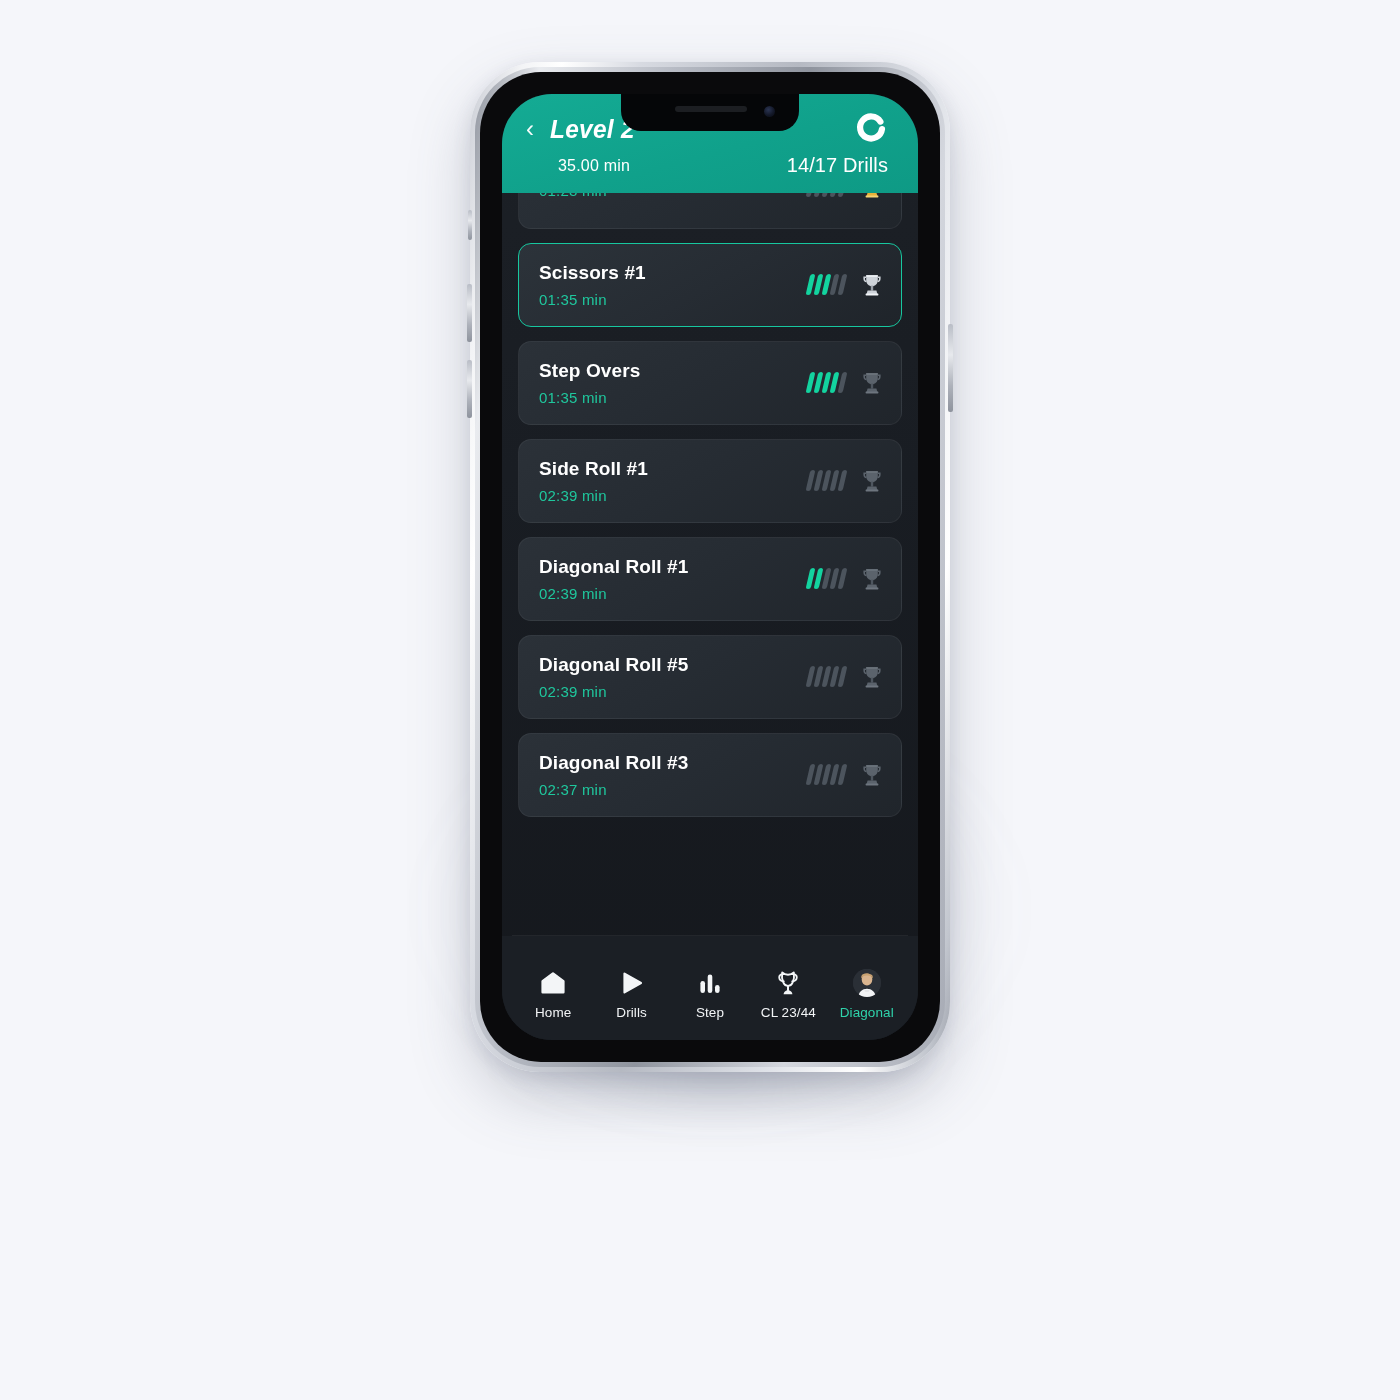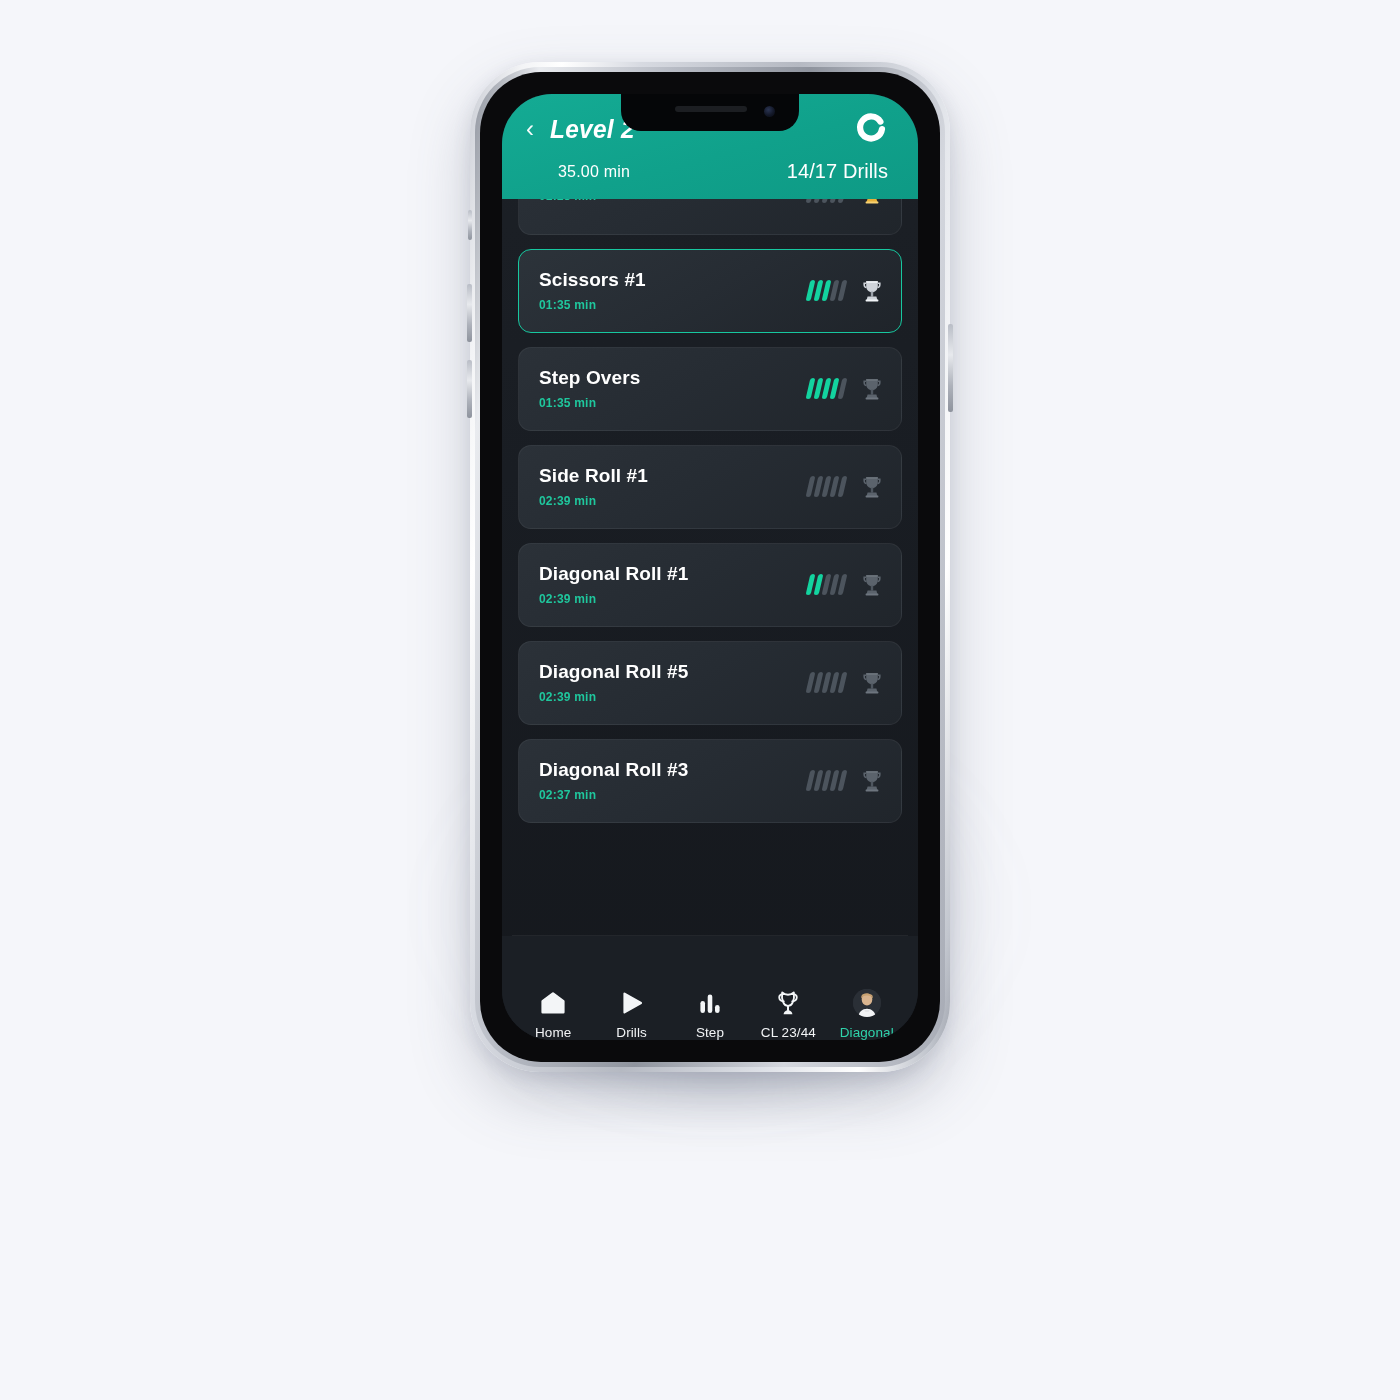--- a/index.html
+++ b/index.html
@@ -203,21 +203,21 @@
   }
   .progress-ring {
     width: 34px; height: 34px;
     position: relative;
     margin-right: 4px;
   }
   .header-sub {
     display: flex;
     align-items: center;
     justify-content: space-between;
-    margin-top: 14px;
+    margin-top: 8px;
     color: #ffffff;
   }
   .header-duration {
     font-size: 16px;
     font-weight: 400;
     letter-spacing: 0.2px;
     padding-left: 34px;
   }
   .header-count {
     font-size: 20px;
@@ -265,22 +265,22 @@
   }
   .drill-text { display: flex; flex-direction: column; gap: 7px; }
   .drill-title {
     color: #ffffff;
     font-size: 19px;
     font-weight: 700;
     letter-spacing: 0.1px;
   }
   .drill-time {
     color: #1fc79d;
-    font-size: 12px;
-    font-weight: 700;
+    font-size: 15px;
+    font-weight: 400;
     letter-spacing: 0.2px;
   }
   .drill-right {
     display: flex;
     align-items: center;
     gap: 14px;
   }
   .diff-bars { display: flex; align-items: center; gap: 3px; }
   .diff-bars span {
     display: block;
@@ -296,21 +296,21 @@
   
   .tabbar-divider {
     height: 1px;
     background: rgba(255,255,255,0.06);
     margin: 0 10px;
   }
   .tabbar {
     height: 104px;
     background: #1b1f25;
     display: flex;
-    align-items: flex-end;
+    align-items: center;
     justify-content: space-around;
     padding: 14px 12px 0 12px;
     box-sizing: border-box;
   }
   .tab-item {
     display: flex;
     flex-direction: column;
     align-items: center;
     gap: 9px;
     cursor: pointer;

